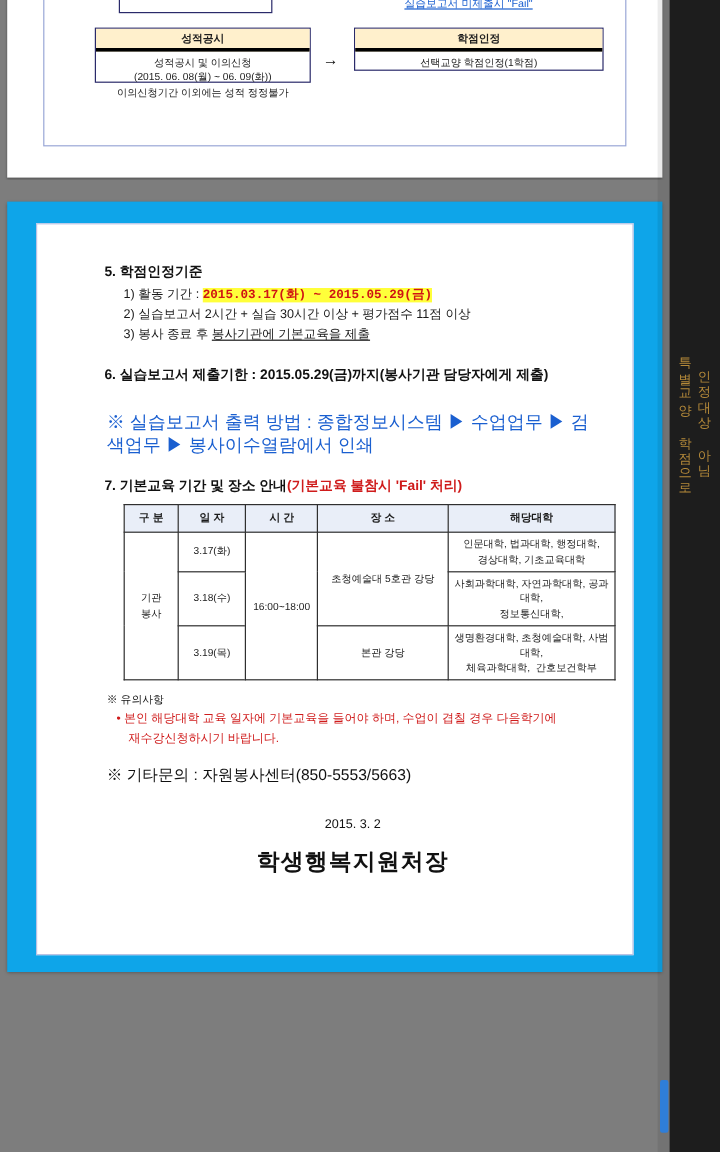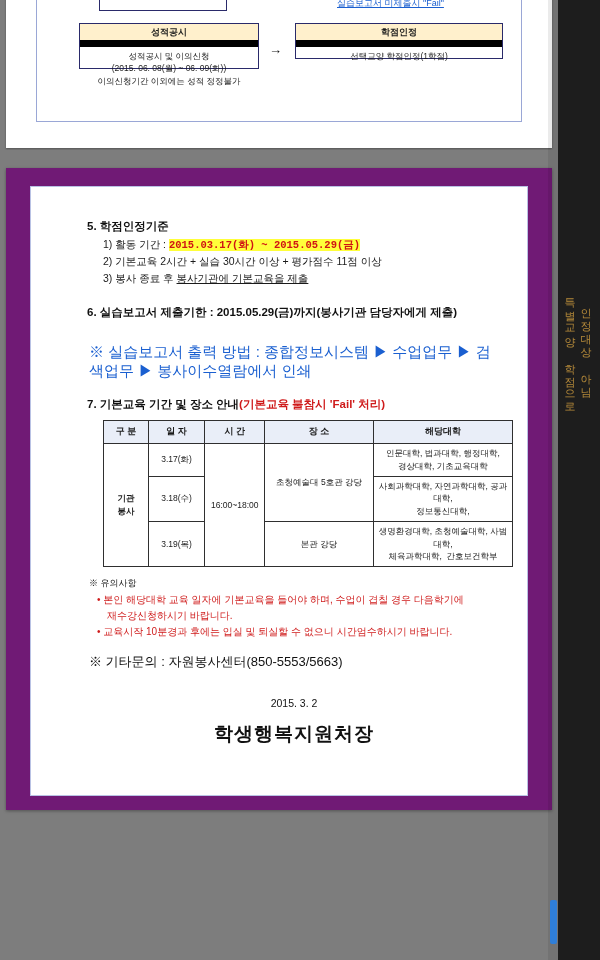--- a/index.html
+++ b/index.html
@@ -57,21 +57,21 @@
     border: 1px solid #2a2a6a;
     background: #fff;
     box-sizing: border-box;
     text-align: center;
     font-size: 8.5px;
     color: #1c1c1c;
     line-height: 1.45;
   }
   .fbox .hd {
     background: #fff0cc;
-    border-bottom: 7px solid #000000;
+    border-bottom: 3px solid #000000;
     font-size: 9px;
     padding: 2px 0 1px;
     font-weight: bold;
   }
   .fbox .bd {
     padding: 3px 2px;
   }
   .blue-link {
     color: #1a5fd0;
     text-decoration: underline;
@@ -100,21 +100,21 @@
     background: #7d7d7d;
   }
 
   
   .page-main {
     position: absolute;
     left: 6px;
     top: 168px;
     width: 546px;
     height: 642px;
-    background: #701a75;
+    background: #0ea5e9;
     box-shadow: 0 1px 3px rgba(0,0,0,.35);
   }
   .page-main .sheet {
     position: absolute;
     left: 24px;
     top: 18px;
     right: 24px;
     bottom: 14px;
     border: 1px solid #b9c2e4;
     background: #fff;
@@ -172,21 +172,21 @@
     padding: 3px 2px;
     line-height: 1.5;
     margin-top: 48px;
   }
   table.tbl th {
     background: #e9eef8;
     font-weight: bold;
     font-size: 9px;
     height: 16px;
   }
-  td.leftcell { width: 44px; font-weight: bold; }
+  td.leftcell { width: 44px; font-weight: normal; }
   td.datecell { width: 54px; }
   td.timecell { width: 56px; }
   td.placecell { width: 116px; }
   td.collegecell { width: 150px; }
 
   .caution-head {
     font-size: 9px;
     color: #111;
     margin: 10px 0 2px 2px;
   }
@@ -304,21 +304,21 @@
           <div class="sec">
             <span>5.</span>
             <span>학점인정기준</span>
           </div>
           <div class="sub">
             <span>1)</span>
             <span>활동 기간 : </span><span class="hl-yellow">2015.03.17(화) ~ 2015.05.29(금)</span>
           </div>
           <div class="sub">
             <span>2)</span>
-            <span>기본교육 2시간 + 실습 30시간 이상 + 평가점수 11점 이상</span>
+            <span>실습보고서 2시간 + 실습 30시간 이상 + 평가점수 11점 이상</span>
           </div>
           <div class="sub">
             <span>3)</span>
             <span>봉사 종료 후 </span><span class="ul">봉사기관에 기본교육을 제출</span>
           </div>
 
           <div class="spacer-16"></div>
 
           <div class="sec">
             <span>6.</span>
@@ -360,21 +360,20 @@
                 <td class="datecell">3.19(목)</td>
                 <td class="placecell">본관 강당</td>
                 <td class="collegecell">생명환경대학, 초청예술대학, 사범대학,<br>체육과학대학,&nbsp; 간호보건학부</td>
               </tr>
             </tbody>
           </table>
 
           <div class="caution-head">※ 유의사항</div>
           <div class="caution">• 본인 해당대학 교육 일자에 기본교육을 들어야 하며, 수업이 겹칠 경우 다음학기에</div>
           <div class="caution" style="margin-left:20px;">재수강신청하시기 바랍니다.</div>
-          <div class="caution">• 교육시작 10분경과 후에는 입실 및 퇴실할 수 없으니 시간엄수하시기 바랍니다.</div>
 
           <div class="etc">※ 기타문의 : 자원봉사센터(850-5553/5663)</div>
 
           <div class="date-line">2015. 3. 2</div>
           <div class="signer">학생행복지원처장</div>
 
         </div>
       </div>
     </div>
 

